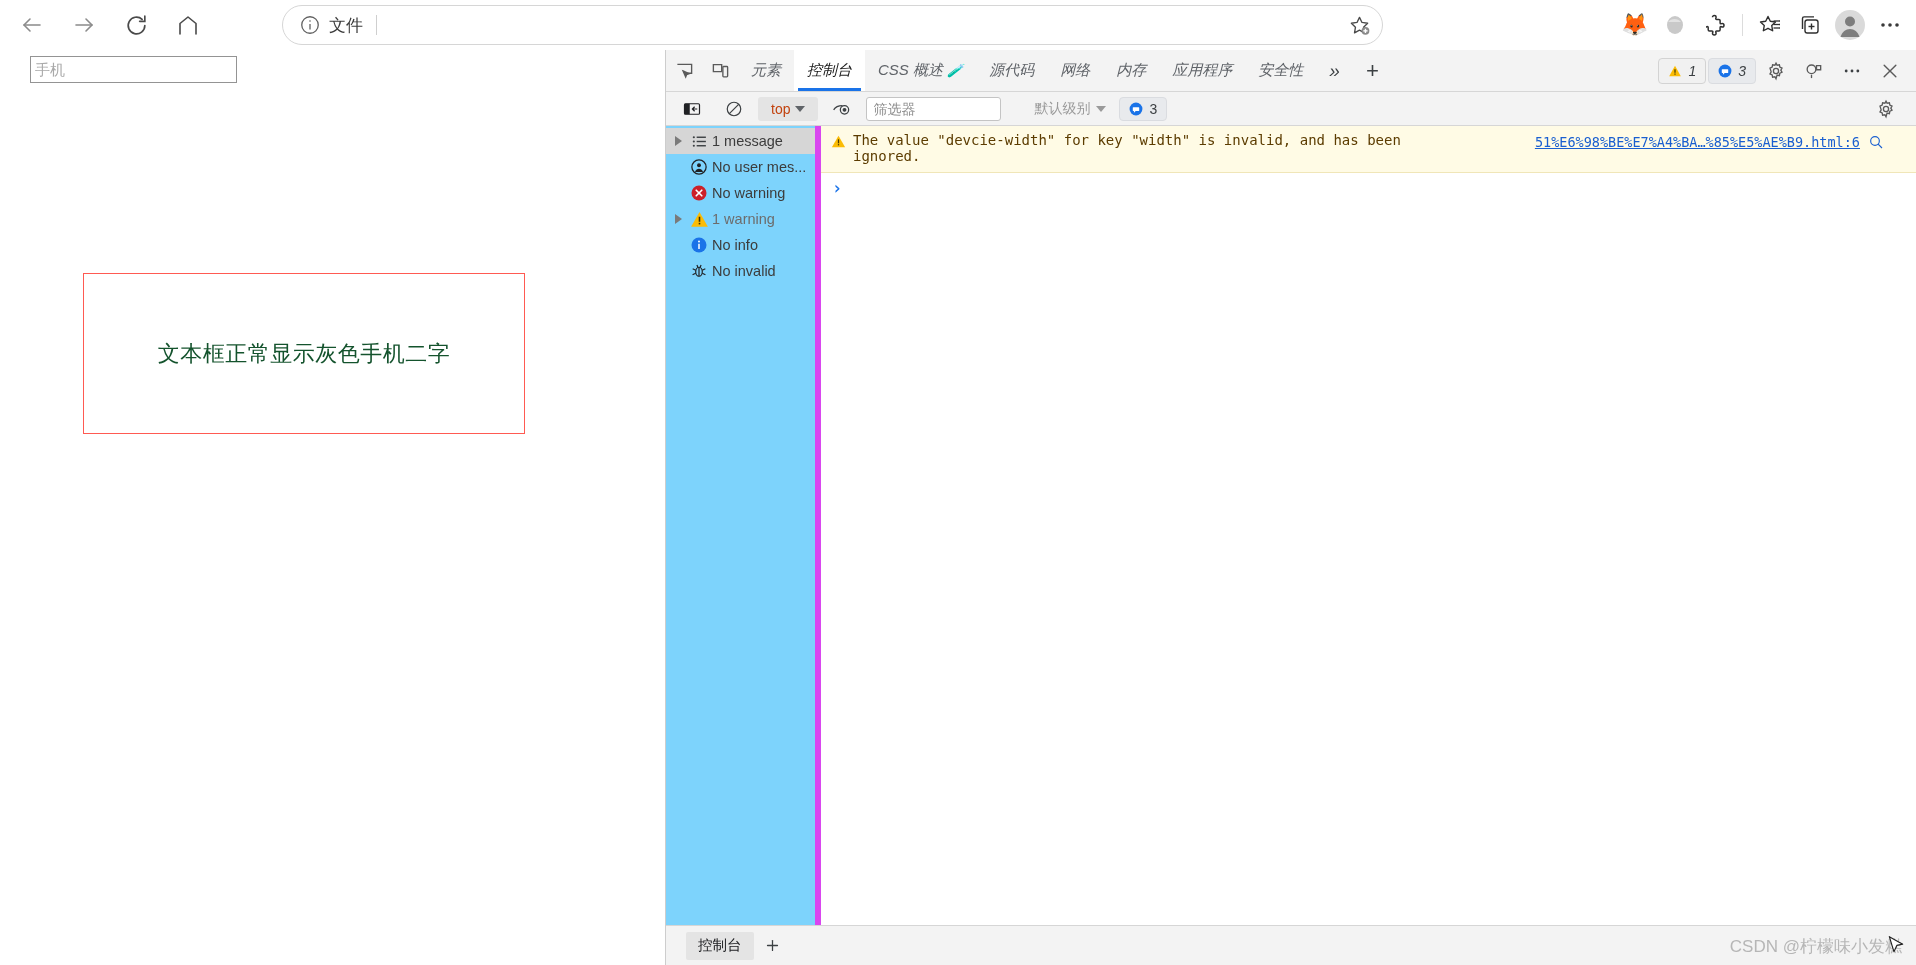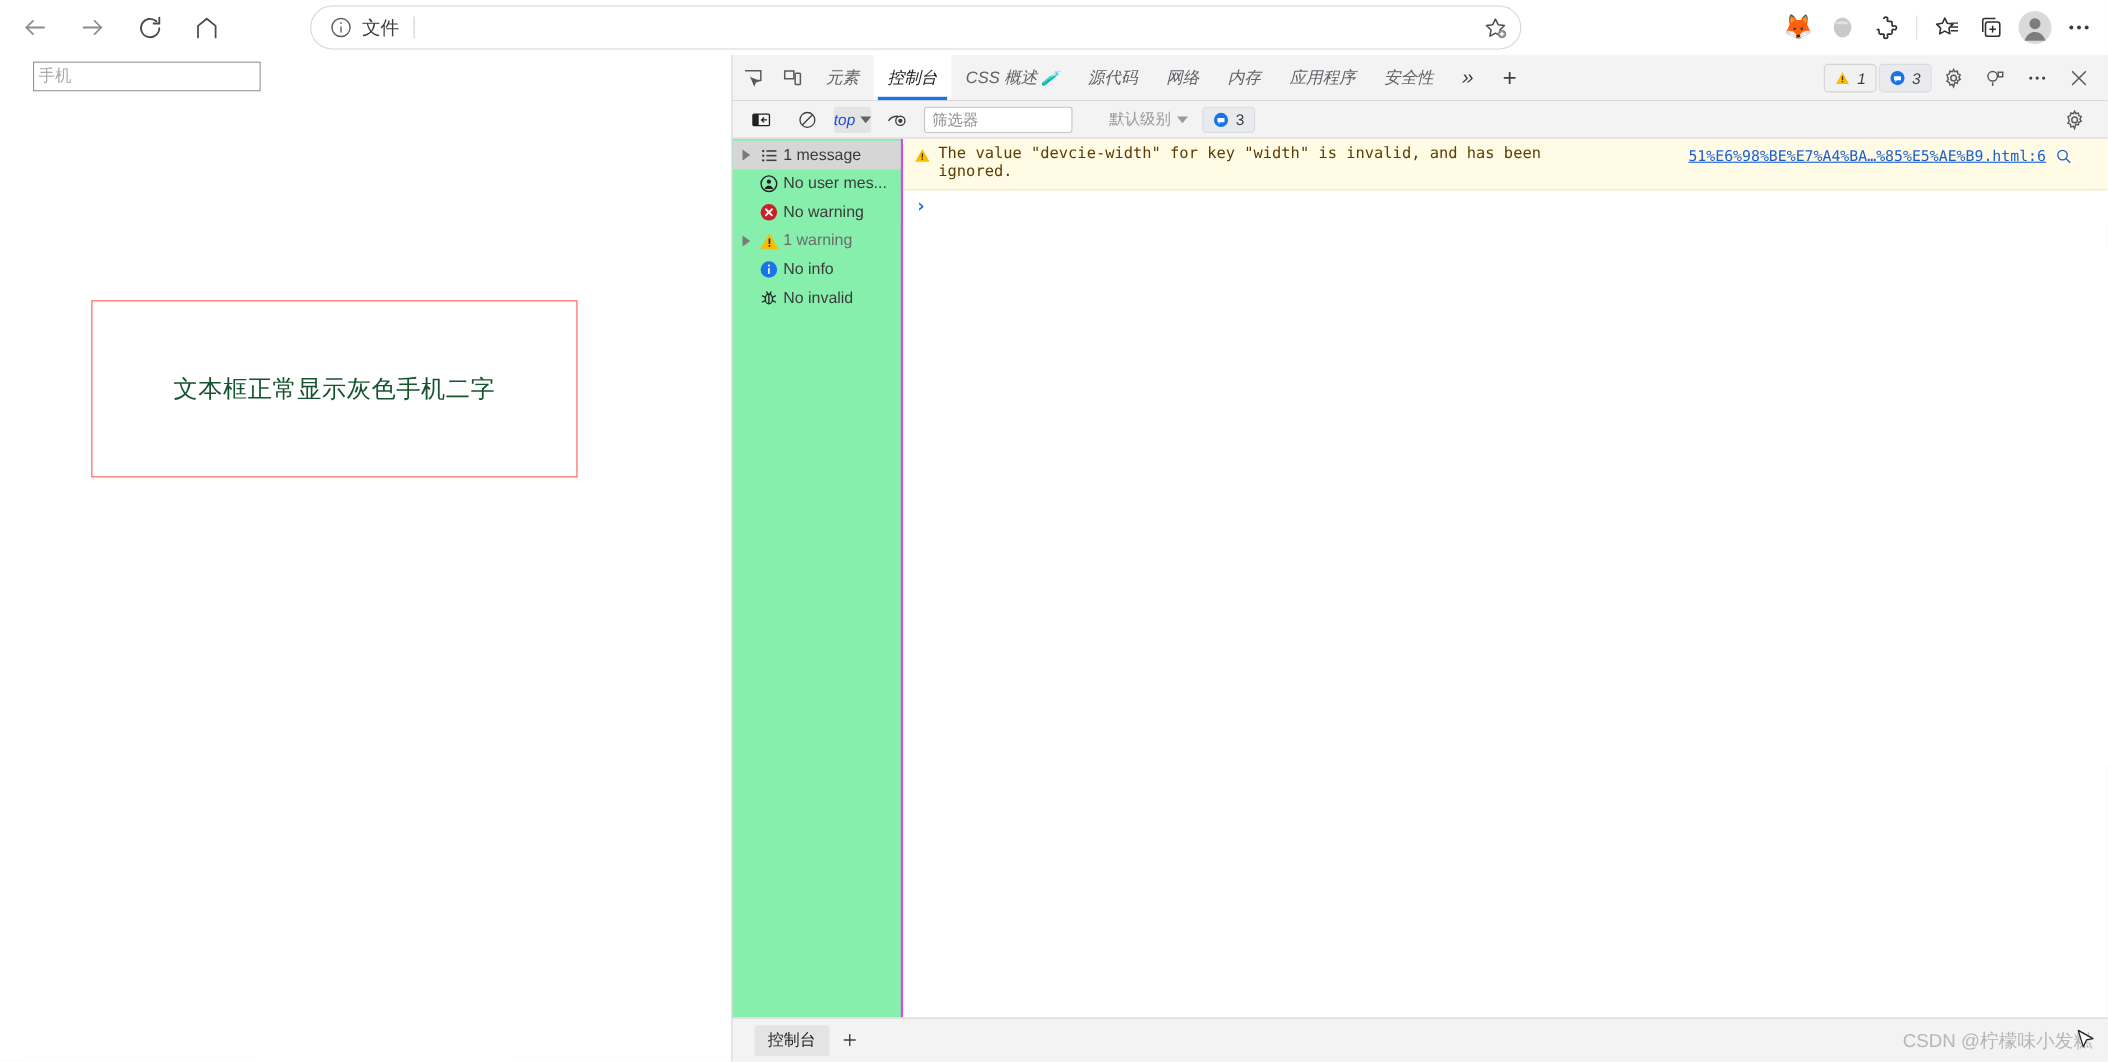--- a/index.html
+++ b/index.html
@@ -149,23 +149,23 @@
   #dt-console-toolbar {
     height: 34px; flex: 0 0 auto;
     background: #f3f3f3;
     border-bottom: 1px solid #d6d6d6;
     display: flex; align-items: center;
     padding: 0 8px; gap: 6px;
     position: relative;
   }
   #ctx-select {
     display: flex; align-items: center; gap: 5px;
-    height: 24px; padding: 0 0;
+    height: 24px; padding: 0 13px;
     background: #e4e4e4; border-radius: 3px;
-    font-size: 14px; color: #1d4ed8; font-style: italic;
+    font-size: 14px; color: #c2410c;
   }
   .caret-down {
     width: 0; height: 0;
     border-left: 5px solid transparent; border-right: 5px solid transparent;
     border-top: 6px solid #5f6368;
   }
   #filter-input {
     width: 135px; height: 24px;
     border: 1px solid #c4c4c4; border-radius: 3px;
     background: #ffffff;
@@ -187,22 +187,22 @@
   }
   #dt-settings-right {
     margin-left: auto; display: flex; align-items: center;
     color: #5f6368; padding-right: 4px;
   }
 
   
   #dt-body { flex: 1 1 auto; display: flex; min-height: 0; }
   #console-sidebar {
     width: 155px; flex: 0 0 auto;
-    background: #86efac;
-    border-right: 2px solid #d946ef;
+    background: #7dd3fc;
+    border-right: 6px solid #d946ef;
     padding-top: 2px;
     overflow: hidden;
   }
   .sb-item {
     display: flex; align-items: center;
     height: 26px; padding-left: 4px;
     font-size: 14.5px; color: #202124;
     white-space: nowrap;
   }
   .sb-item.selected { background: #d6d6d6; }

